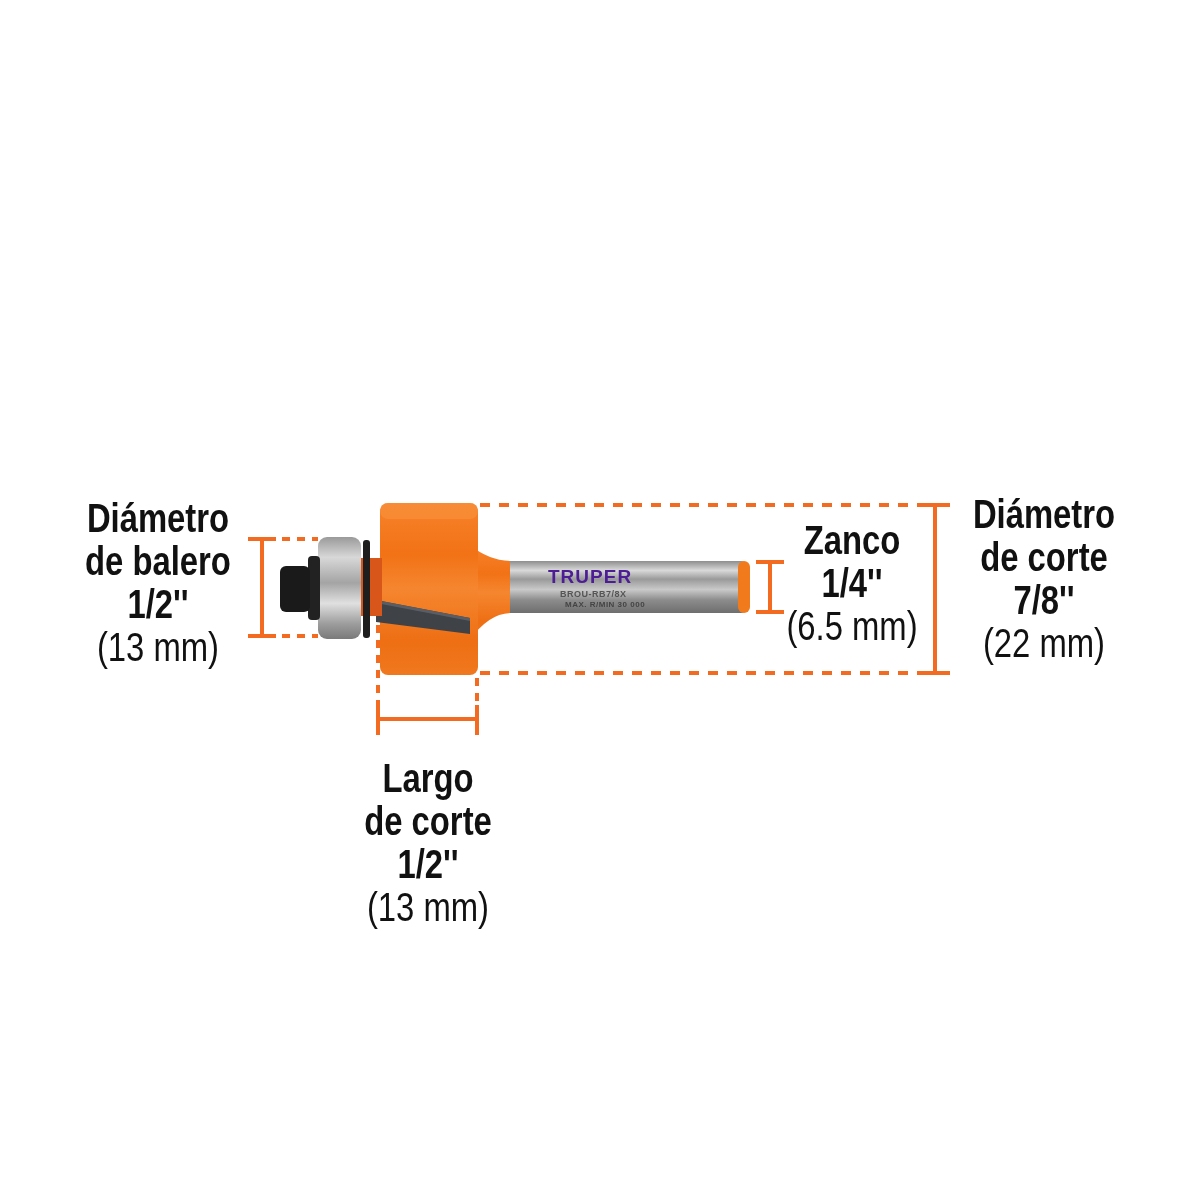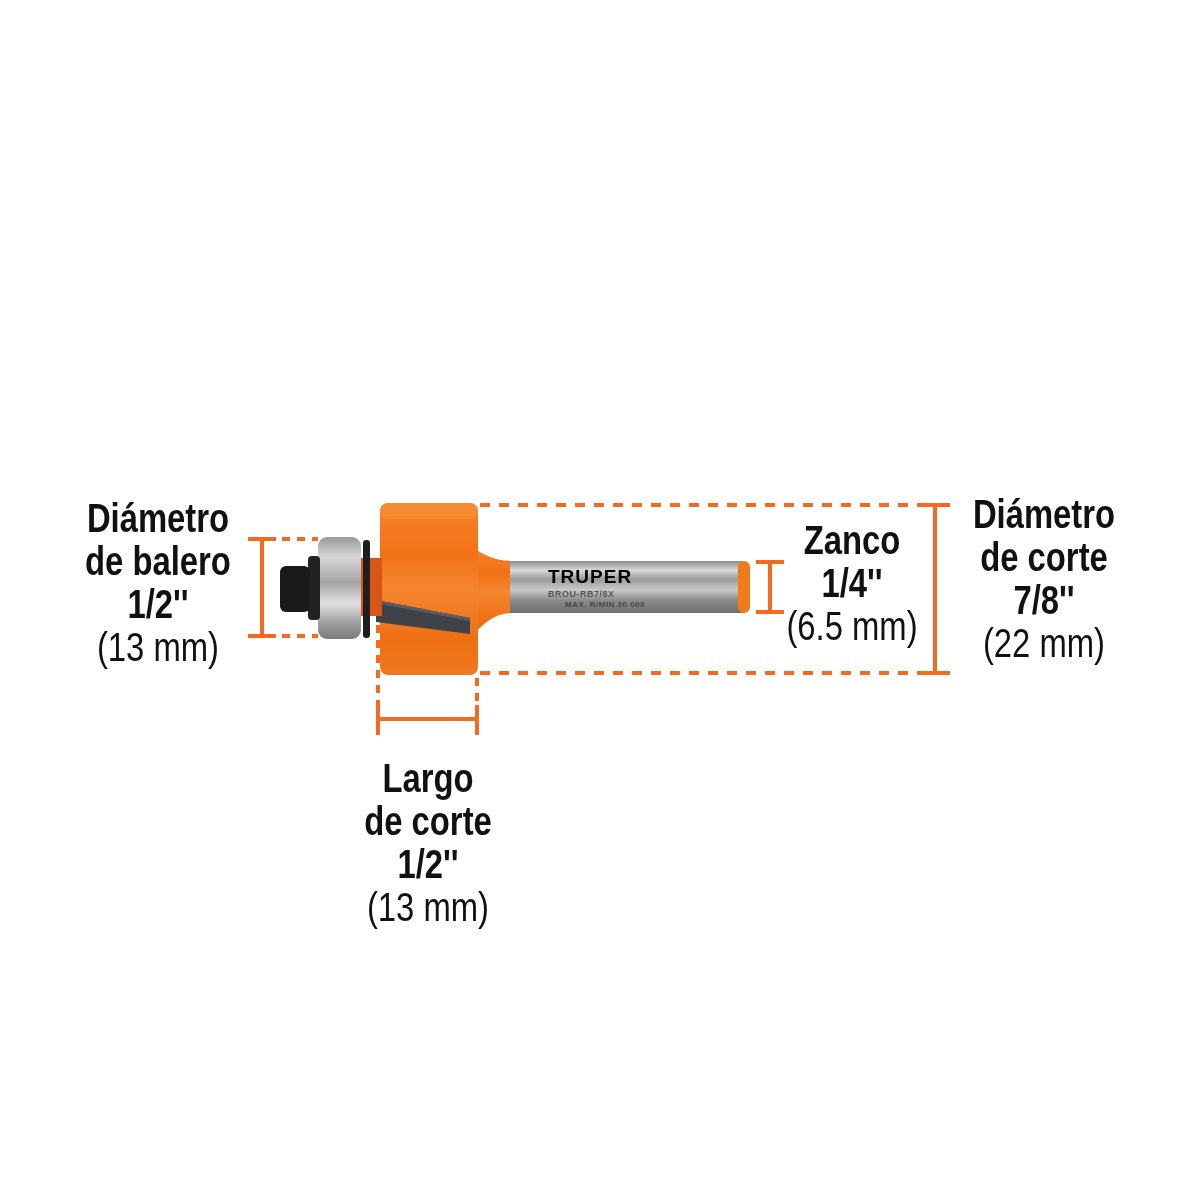--- a/index.html
+++ b/index.html
@@ -3,21 +3,21 @@
 <meta charset="utf-8">
 <style>
   html, body { margin:0; padding:0; background:#ffffff; }
   body { width:1200px; height:1200px; position:relative; overflow:hidden;
          font-family:"Liberation Sans", "DejaVu Sans", sans-serif; }
   .label { position:absolute; text-align:center; color:#111;
            font-family:"Liberation Sans", sans-serif; font-weight:bold;
            font-size:40px; line-height:43px; transform:scaleX(0.82); transform-origin:center top; }
   .label .mm { font-weight:normal; }
   svg.art { position:absolute; left:0; top:0; }
-  .brand { position:absolute; font-family:"Liberation Sans", sans-serif; color:#000000; }
+  .brand { position:absolute; font-family:"Liberation Sans", sans-serif; color:#4c1d95; }
 </style>
 </head>
 <body>
 
 <svg class="art" width="1200" height="1200" viewBox="0 0 1200 1200">
   <defs>
     <linearGradient id="shankGrad" x1="0" y1="0" x2="0" y2="1">
       <stop offset="0" stop-color="#8e8e8e"></stop>
       <stop offset="0.18" stop-color="#d9d9d9"></stop>
       <stop offset="0.35" stop-color="#9a9a9a"></stop>
@@ -93,21 +93,21 @@
 
   <rect x="318" y="537" width="43" height="102" rx="9" fill="url(#bearGrad)"></rect>
 
   <g>
     <rect x="308" y="556" width="12" height="64" rx="4" fill="#222"></rect>
     <rect x="280" y="566" width="30" height="46" rx="6" fill="#1a1a1a"></rect>
   </g>
 </svg>
 
 <div class="brand" style="left:548px; top:566px; font-size:19px; font-weight:bold; letter-spacing:1px;">TRUPER</div>
-<div class="brand" style="left:548px; top:589px; font-size:9px; font-weight:bold; color:#555; letter-spacing:0.5px;">BROU-RB7/8X</div>
+<div class="brand" style="left:560px; top:589px; font-size:9px; font-weight:bold; color:#555; letter-spacing:0.5px;">BROU-RB7/8X</div>
 <div class="brand" style="left:565px; top:600px; font-size:8px; font-weight:bold; color:#444; letter-spacing:0.5px;">MAX. R/MIN 30 000</div>
 
 <div class="label" style="left:58px; top:497px; width:200px;">
   <div>Diámetro</div>
   <div>de balero</div>
   <div>1/2''</div>
   <div class="mm">(13 mm)</div>
 </div>
 
 <div class="label" style="left:328px; top:757px; width:200px;">

